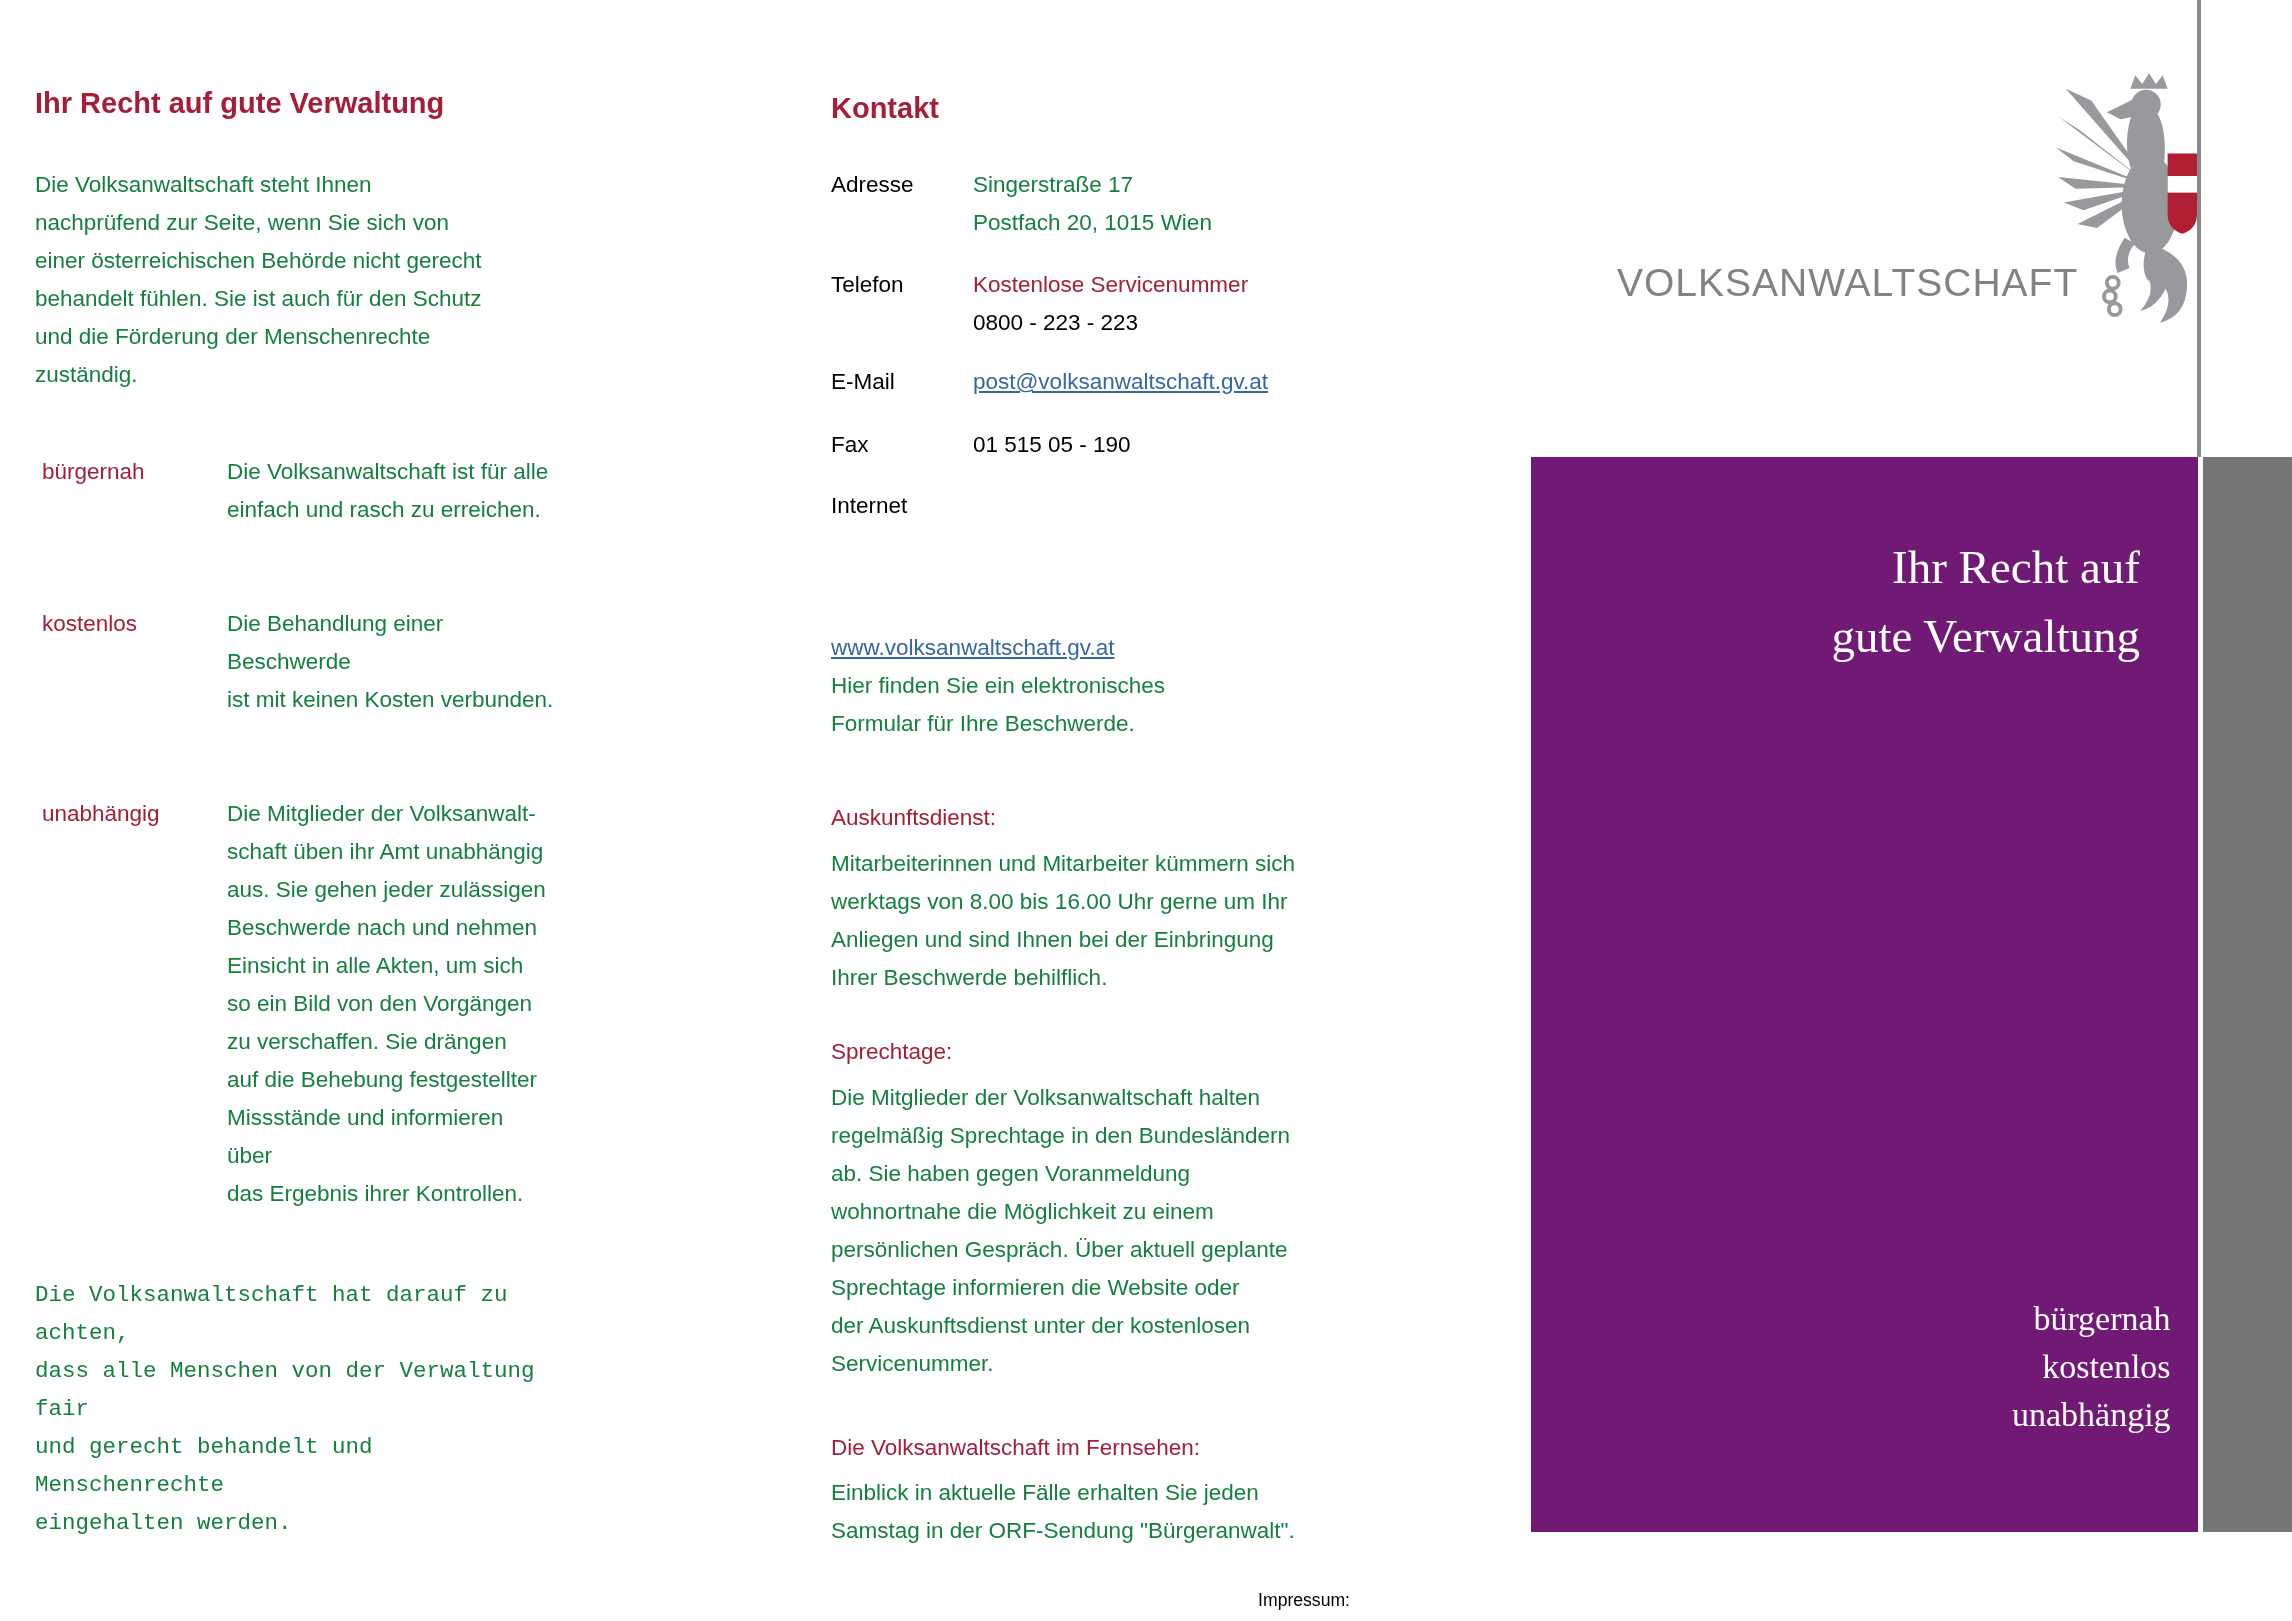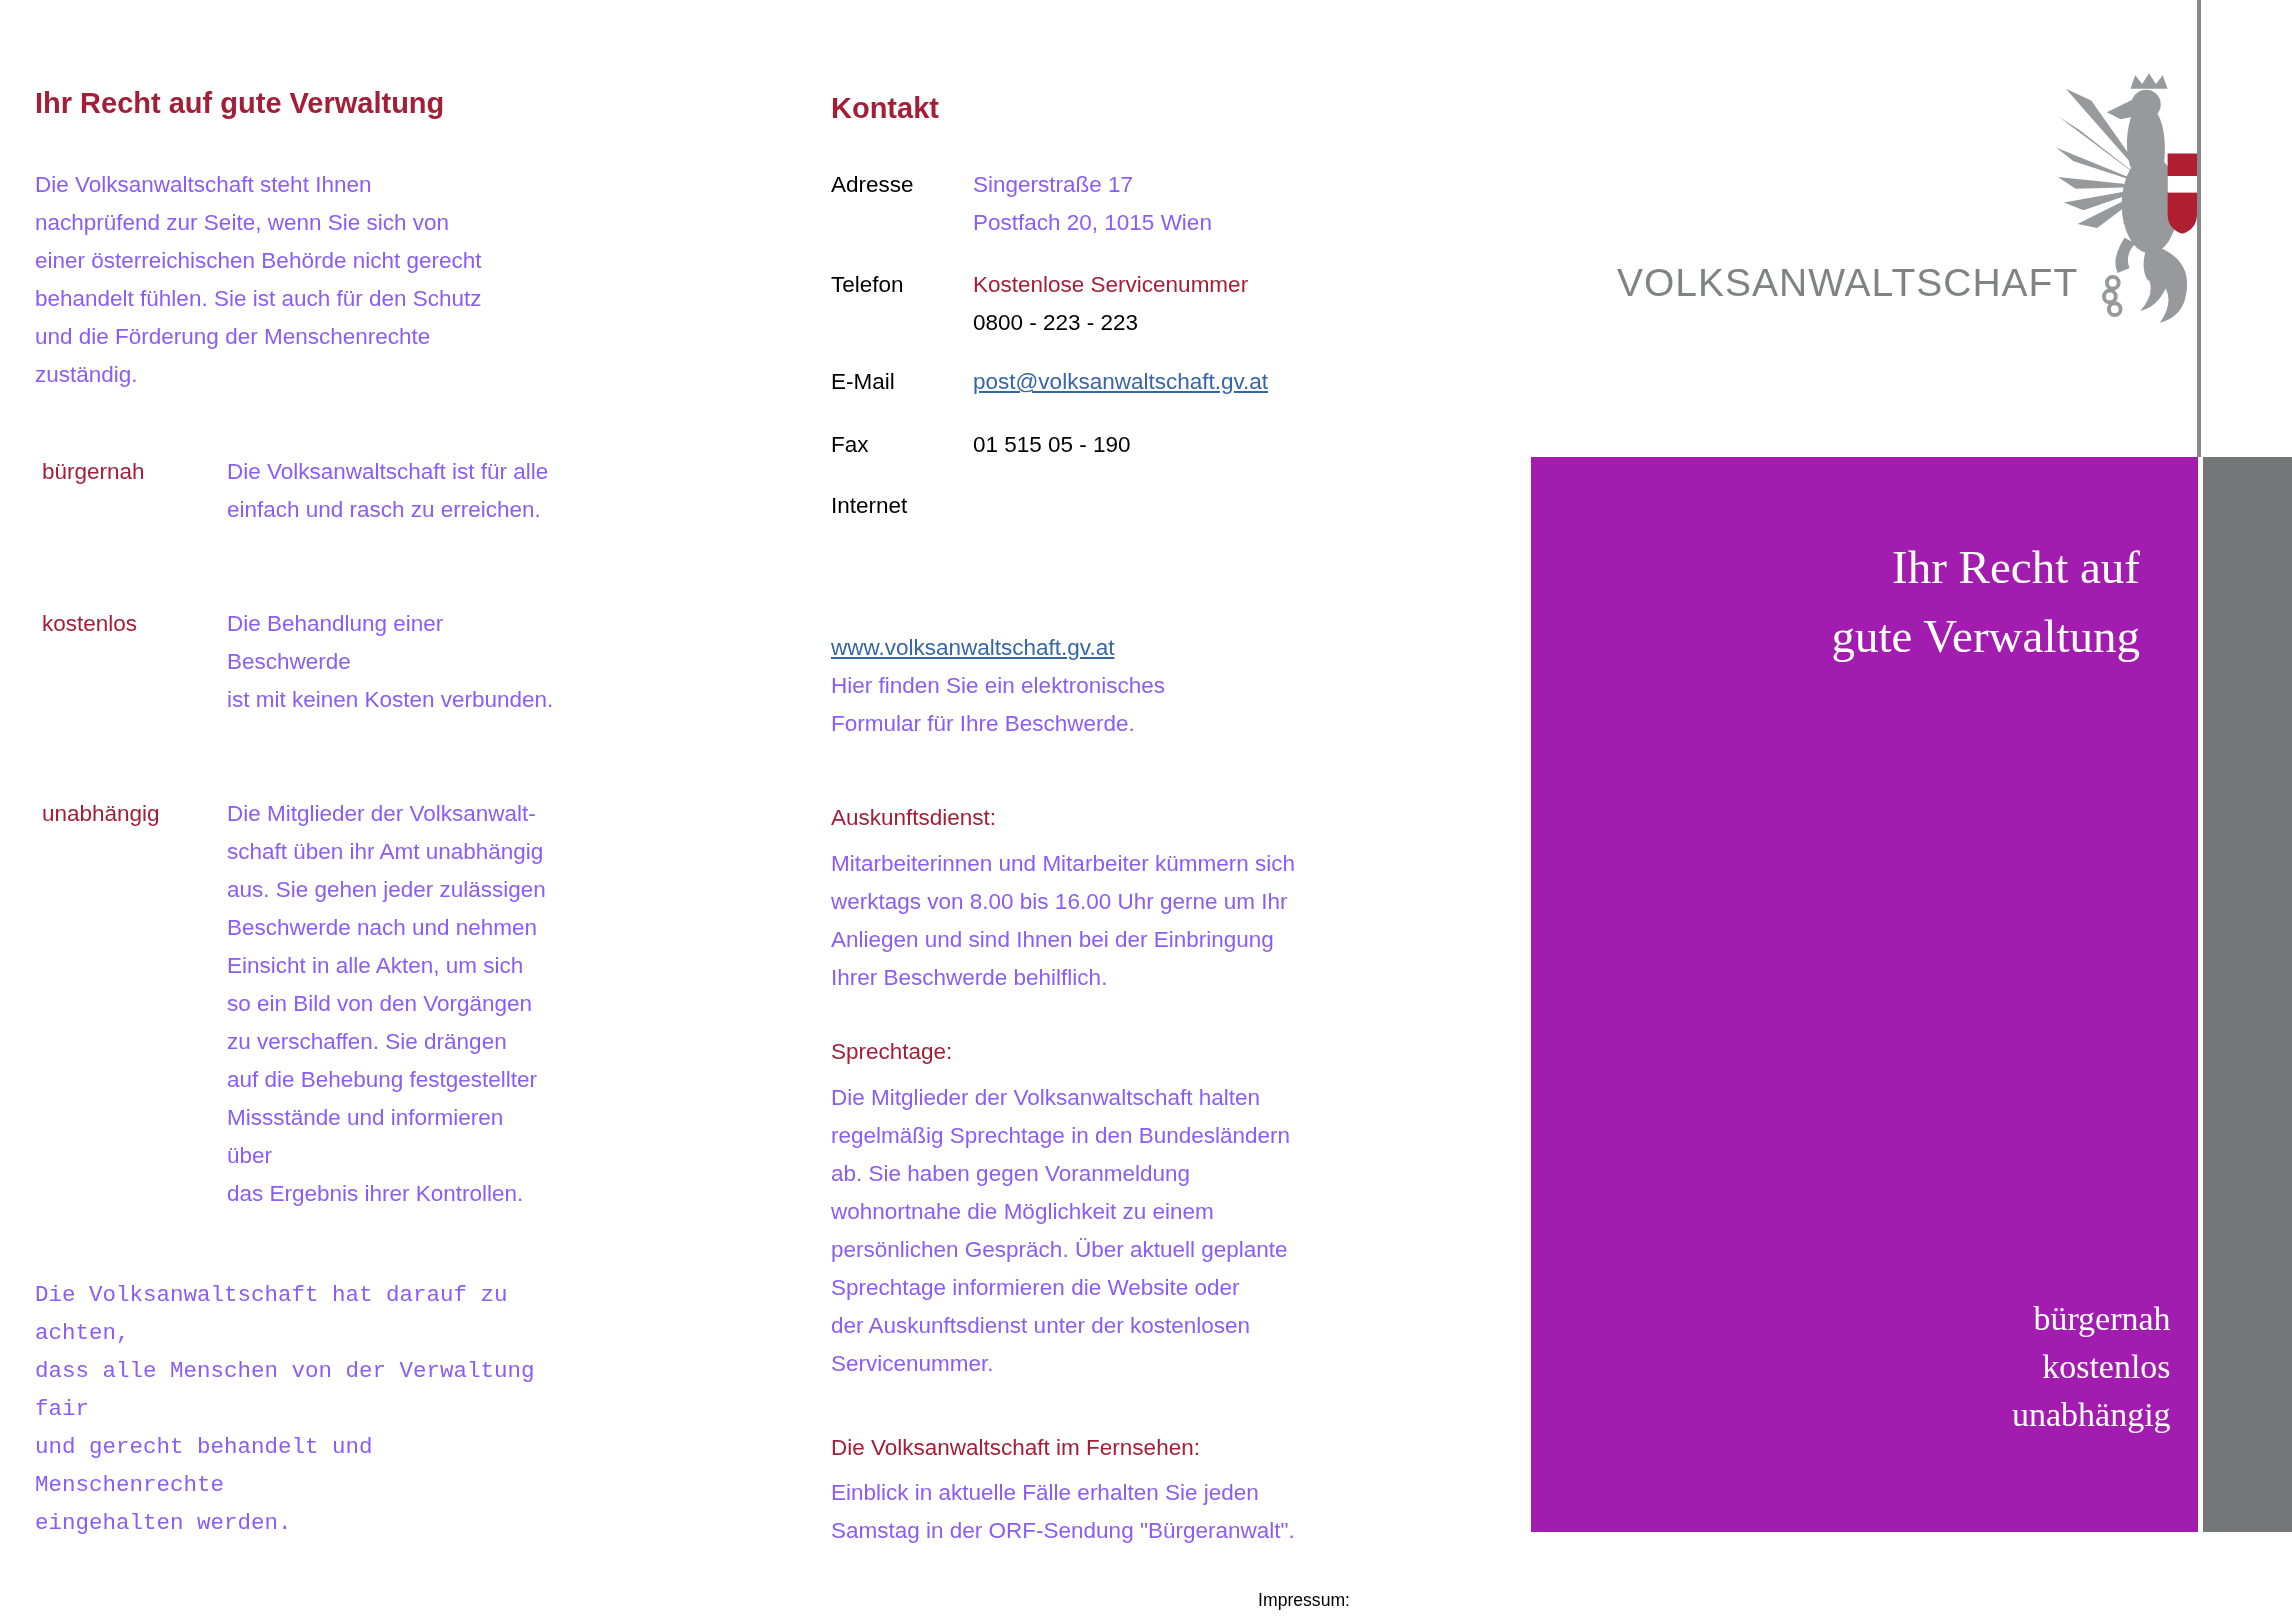--- a/index.html
+++ b/index.html
@@ -6,21 +6,21 @@
   .page {
     position:relative; width:2293px; height:1621px; background:#ffffff;
     font-family:"Liberation Sans", sans-serif; color:#000; overflow:hidden;
   }
 
   
   .col-left { position:absolute; left:35px; top:86px; width:519px; }
   .main-heading {
     margin:0 0 45px 0; font-size:29px; line-height:35px; font-weight:bold; color:#a31e36;
   }
-  .body-text { font-size:22.5px; line-height:38px; white-space:pre-line; color:#8b5cf6; }
+  .body-text { font-size:22.5px; line-height:38px; white-space:pre-line; color:#15803d; }
   .features { margin-top:59px; }
   .feature { display:flex; }
   .feature + .feature { margin-top:76px; }
   .feature .term { flex:0 0 185px; padding-left:6.9px; color:#a31e36; font-size:22.5px; line-height:38px; }
   .feature .desc { flex:1; }
   .closing { margin-top:63px;font-family:Liberation Mono, monospace; }
 
   
   .col-mid { position:absolute; left:831px; top:91px; width:519px; }
   .col-mid .main-heading { margin-bottom:40px; }
@@ -41,21 +41,21 @@
 
   
   .wordmark {
     position:absolute; left:1617px; top:263px; font-size:39px; line-height:39px;
     letter-spacing:1px; color:#808285; font-weight:400;
   }
   .eagle { position:absolute; left:2056px; top:71px; width:141px; height:255px; }
   .vline { position:absolute; left:2197px; top:0; width:3.9px; height:457px; background:#85878a; }
 
   
-  .panel-red  { position:absolute; left:1531px; top:457px; width:667px; height:1075px; background:#a21caf; }
+  .panel-red  { position:absolute; left:1531px; top:457px; width:667px; height:1075px; background:#701a75; }
   .panel-gray { position:absolute; left:2203px; top:457px; width:89px;  height:1075px; background:#747678; }
   .panel-title {
     position:absolute; top:76px; right:58px; margin:0; text-align:right; color:#ffffff;
     font-family:"Liberation Serif","DejaVu Serif",serif; font-weight:normal;
     font-size:47px; line-height:69px; white-space:pre-line;
   }
   .panel-keywords {
     position:absolute; bottom:93px; right:27.4px; text-align:right; color:#ffffff;
     font-family:"Liberation Serif","DejaVu Serif",serif;
     font-size:34px; line-height:48px;

